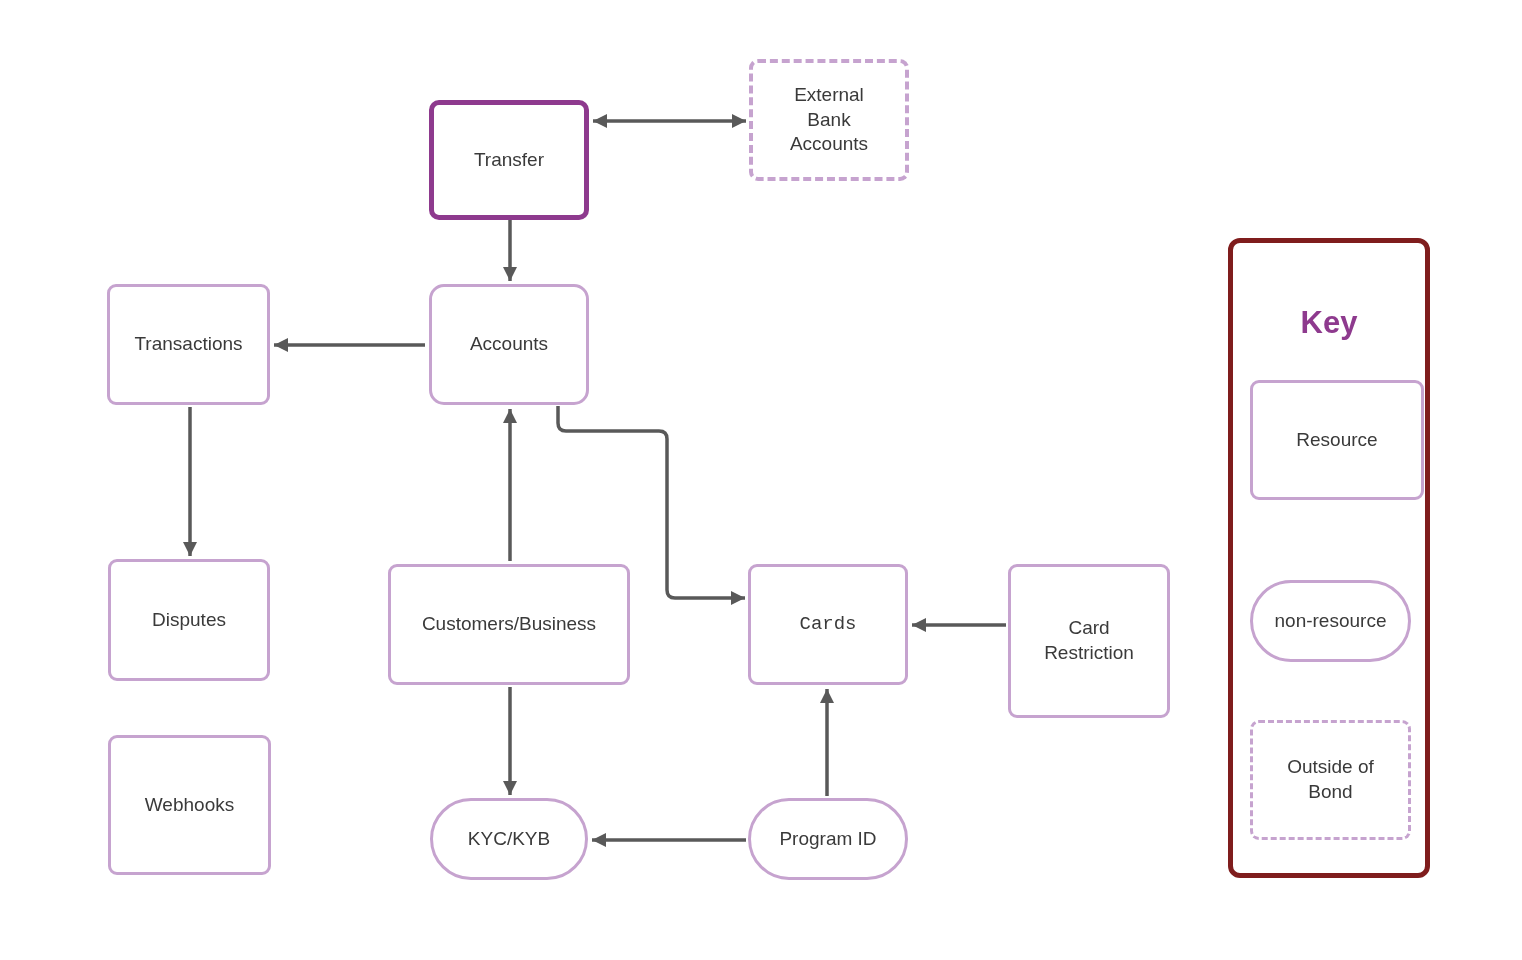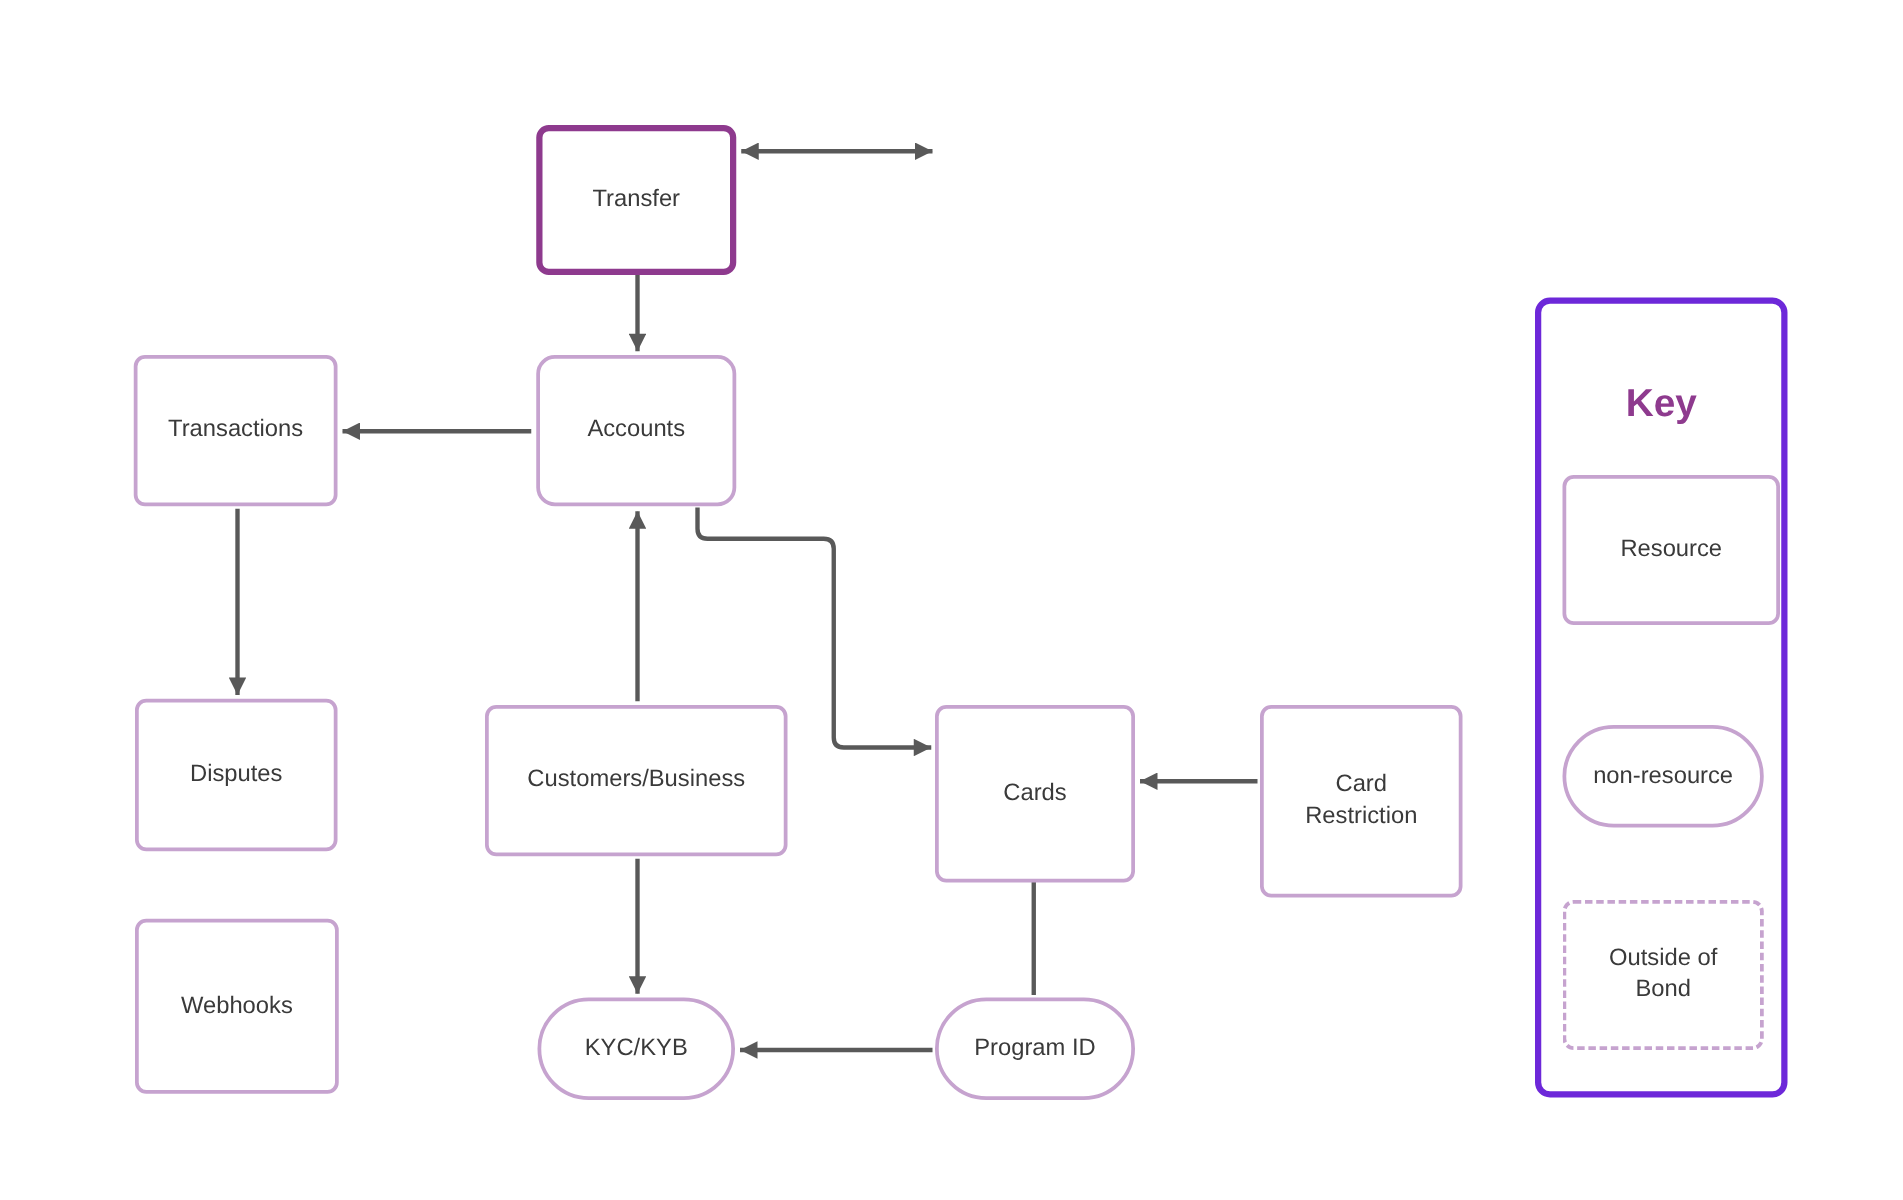--- a/index.html
+++ b/index.html
@@ -51,21 +51,21 @@
   .node.pill {
     border-radius: 41px;
   }
   .key-panel {
     position: absolute;
     box-sizing: border-box;
     left: 1228px;
     top: 238px;
     width: 202px;
     height: 640px;
-    border: 5px solid #6d28d9;
+    border: 5px solid #7f1d1d;
     border-radius: 12px;
     background: #ffffff;
     z-index: 2;
   }
   .key-title {
     position: absolute;
     left: 0;
     top: 62px;
     width: 100%;
     text-align: center;
@@ -101,20 +101,23 @@
       <path d="M 827 796 L 827 689" marker-end="url(#arrow)"></path>
       <path d="M 746 840 L 592 840" marker-end="url(#arrow)"></path>
       <path d="M 510 687 L 510 795" marker-end="url(#arrow)"></path>
     </g>
   </svg>
 
   <div class="node primary" style="left:429px; top:60px; width:160px; height:120px;">
     <span class="label">Transfer</span>
   </div>
 
+  <div class="node dashed" style="left:749px; top:59px; width:160px; height:122px;">
+    <span class="label narrow-90">External Bank Accounts</span>
+  </div>
 
   <div class="node" style="left:107px; top:284px; width:163px; height:121px;">
     <span class="label">Transactions</span>
   </div>
 
   <div class="node" style="left:429px; top:284px; width:160px; height:121px;border-radius:15px;">
     <span class="label">Accounts</span>
   </div>
 
   <div class="node" style="left:108px; top:559px; width:162px; height:122px;">
@@ -122,21 +125,21 @@
   </div>
 
   <div class="node" style="left:108px; top:735px; width:163px; height:140px;">
     <span class="label">Webhooks</span>
   </div>
 
   <div class="node" style="left:388px; top:564px; width:242px; height:121px;">
     <span class="label">Customers/Business</span>
   </div>
 
-  <div class="node" style="left:748px; top:564px; width:160px; height:142px;">
+  <div class="node" style="left:748px; top:564px; width:160px; height:121px;font-family:Liberation Mono, monospace;">
     <span class="label">Cards</span>
   </div>
 
   <div class="node" style="left:1008px; top:564px; width:162px; height:154px;">
     <span class="label narrow-120">Card Restriction</span>
   </div>
 
   <div class="node pill" style="left:430px; top:798px; width:158px; height:82px;">
     <span class="label">KYC/KYB</span>
   </div>

